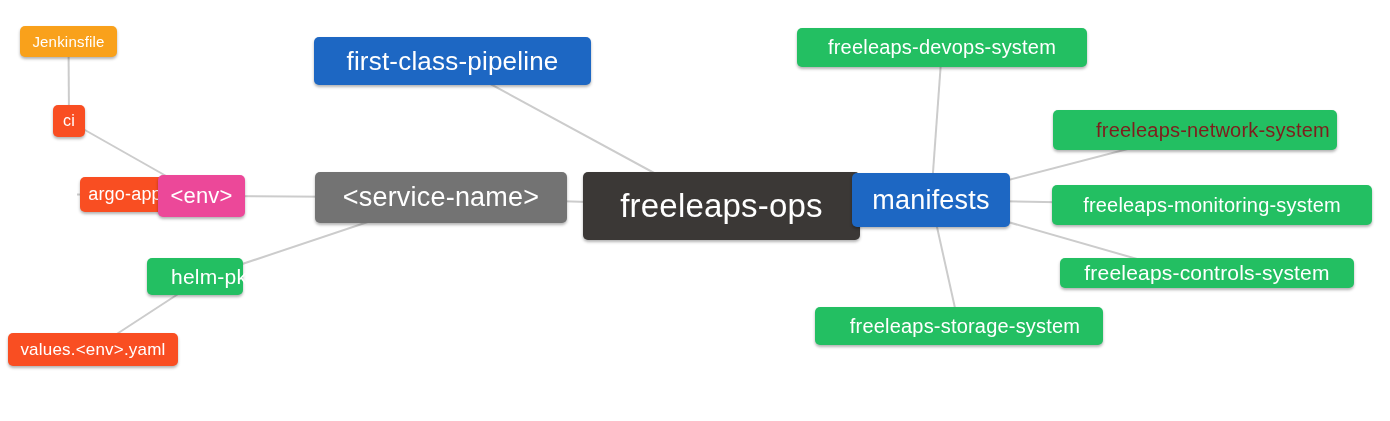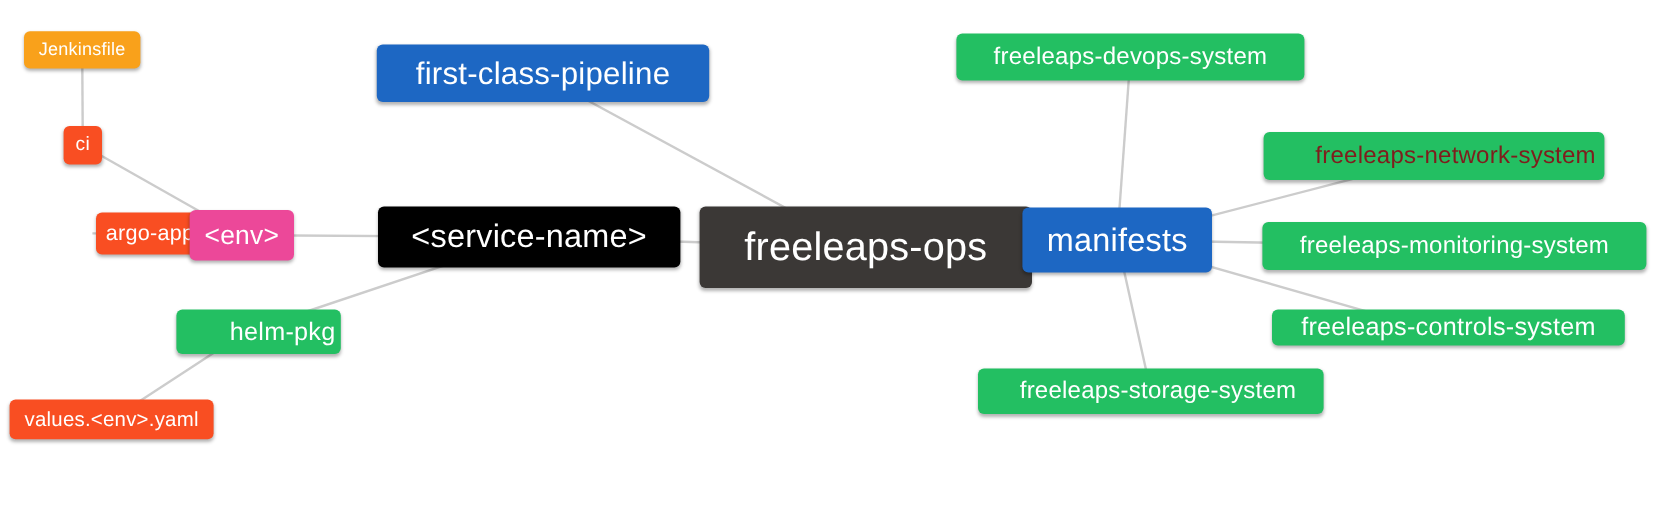--- a/index.html
+++ b/index.html
@@ -58,24 +58,24 @@
       <line x1="931" y1="200" x2="1201" y2="130" stroke="#cccccc" stroke-width="2"></line>
       <line x1="931" y1="200" x2="1212" y2="205" stroke="#cccccc" stroke-width="2"></line>
       <line x1="931" y1="200" x2="1207" y2="279" stroke="#cccccc" stroke-width="2"></line>
       <line x1="931" y1="200" x2="959" y2="326" stroke="#cccccc" stroke-width="2"></line>
     </svg>
   <div id="node-layer">
       <div class="node" style="left: 20px; top: 26px; width: 97px; height: 31px; font-size: 15px; background: rgb(249, 161, 27); color: rgb(255, 255, 255); text-align: right;">Jenkinsfile</div>
       <div class="node" style="left: 53px; top: 105px; width: 32px; height: 32px; font-size: 16px; background: rgb(249, 78, 34); color: rgb(255, 255, 255);">ci</div>
       <div class="node" style="left: 32px; top: 177px; width: 90px; height: 35px; font-size: 18px; background: rgb(249, 78, 34); color: rgb(255, 255, 255); margin-left: 48px;">argo-app</div>
       <div class="node" style="left: 158px; top: 175px; width: 87px; height: 42px; font-size: 22px; background: #ec4899; color: rgb(255, 255, 255);">&lt;env&gt;</div>
-      <div class="node" style="left: 147px; top: 258px; width: 137px; height: 37px; font-size: 21px; background: rgb(35, 191, 98); color: rgb(255, 255, 255); padding-left: 40px;">helm-pkg</div>
+      <div class="node" style="left: 147px; top: 258px; width: 96px; height: 37px; font-size: 21px; background: rgb(35, 191, 98); color: rgb(255, 255, 255); padding-left: 40px;">helm-pkg</div>
       <div class="node" style="left: 8px; top: 333px; width: 170px; height: 33px; font-size: 17px; background: rgb(249, 78, 34); color: rgb(255, 255, 255);">values.&lt;env&gt;.yaml</div>
       <div class="node" style="left: 314px; top: 37px; width: 277px; height: 48px; font-size: 26px; background: rgb(29, 103, 195); color: rgb(255, 255, 255);">first-class-pipeline</div>
-      <div class="node" style="left: 315px; top: 172px; width: 252px; height: 51px; font-size: 27px; background: #000000; color: rgb(255, 255, 255);">&lt;service-name&gt;</div>
+      <div class="node" style="left: 315px; top: 172px; width: 252px; height: 51px; font-size: 27px; background: #737373; color: rgb(255, 255, 255);">&lt;service-name&gt;</div>
       <div class="node" style="left: 583px; top: 172px; width: 277px; height: 68px; font-size: 33px; background: rgb(59, 56, 54); color: rgb(255, 255, 255);">freeleaps-ops</div>
       <div class="node" style="left: 852px; top: 173px; width: 158px; height: 54px; font-size: 27px; background: rgb(29, 103, 195); color: rgb(255, 255, 255);">manifests</div>
       <div class="node" style="left: 797px; top: 28px; width: 290px; height: 39px; font-size: 20px; background: rgb(35, 191, 98); color: rgb(255, 255, 255);">freeleaps-devops-system</div>
       <div class="node" style="left: 1053px; top: 110px; width: 284px; height: 40px; font-size: 20px; background: rgb(35, 191, 98); color: #7f1d1d; padding-left: 36px;">freeleaps-network-system</div>
       <div class="node" style="left: 1052px; top: 185px; width: 320px; height: 40px; font-size: 20px; background: rgb(35, 191, 98); color: rgb(255, 255, 255);">freeleaps-monitoring-system</div>
       <div class="node" style="left: 1060px; top: 258px; width: 294px; height: 30px; font-size: 21px; background: rgb(35, 191, 98); color: rgb(255, 255, 255);">freeleaps-controls-system</div>
       <div class="node" style="left: 815px; top: 307px; width: 288px; height: 38px; font-size: 20px; background: rgb(35, 191, 98); color: rgb(255, 255, 255); padding-left: 12px;">freeleaps-storage-system</div>
     </div>
 </div>
 

